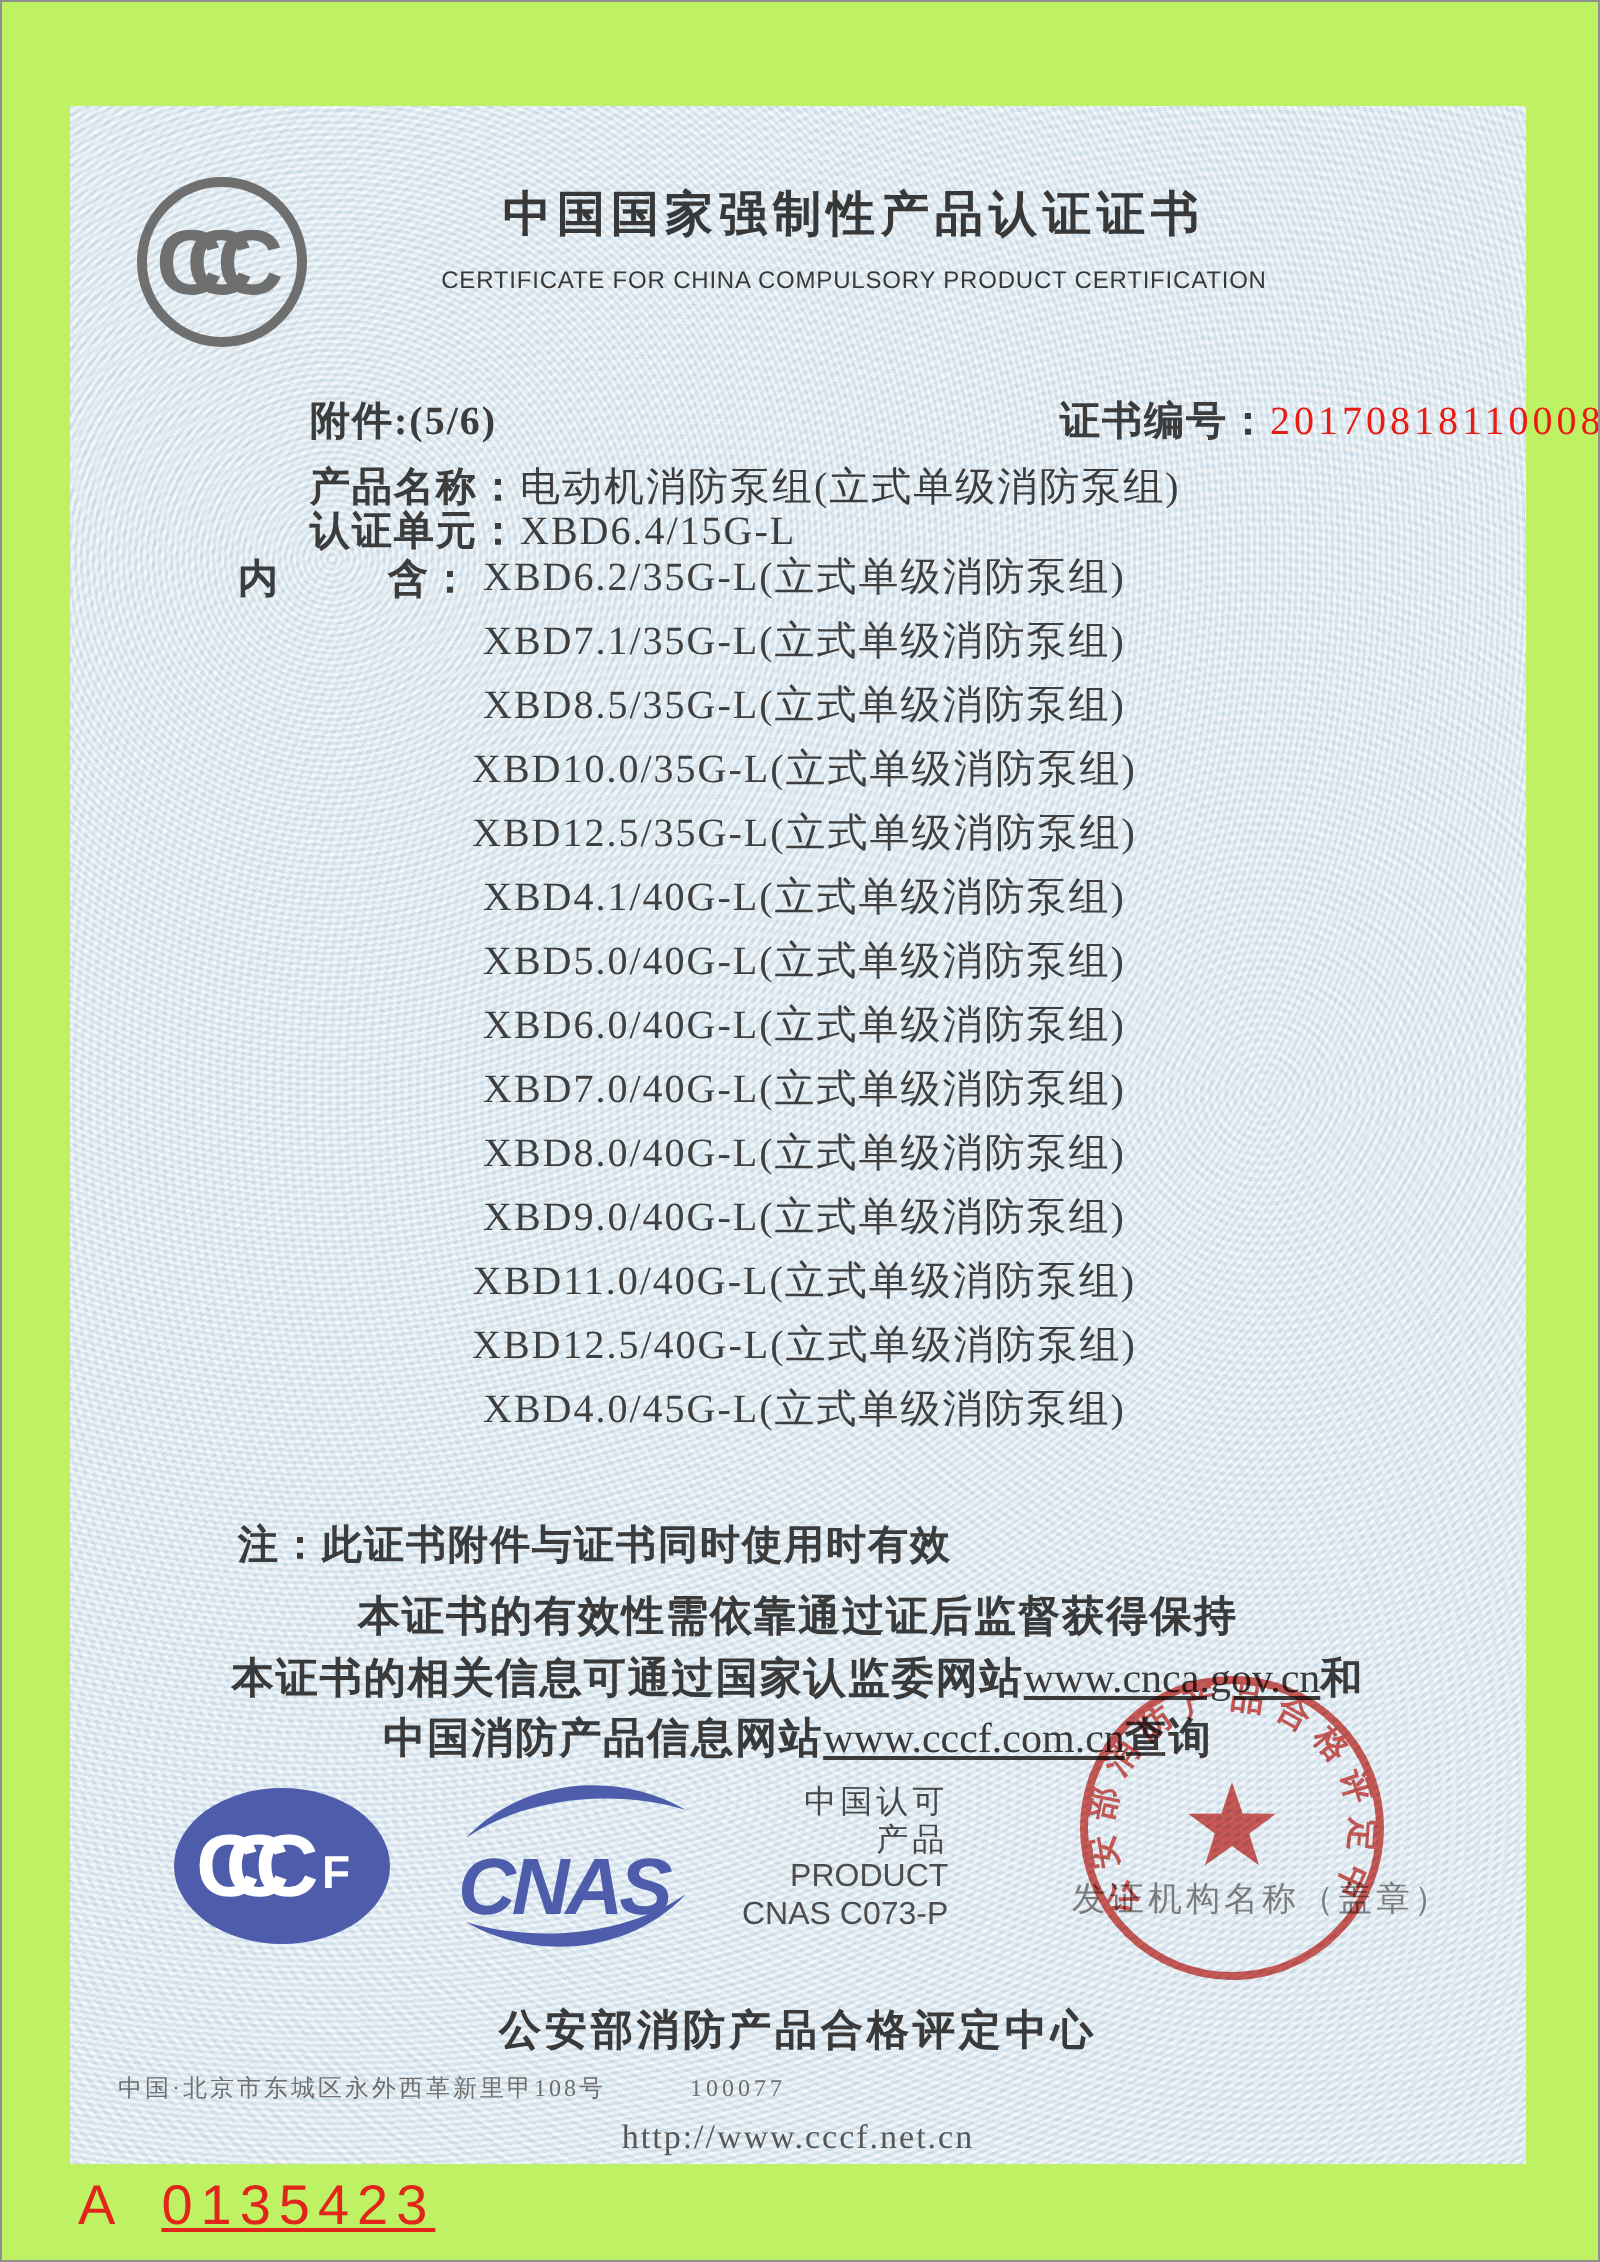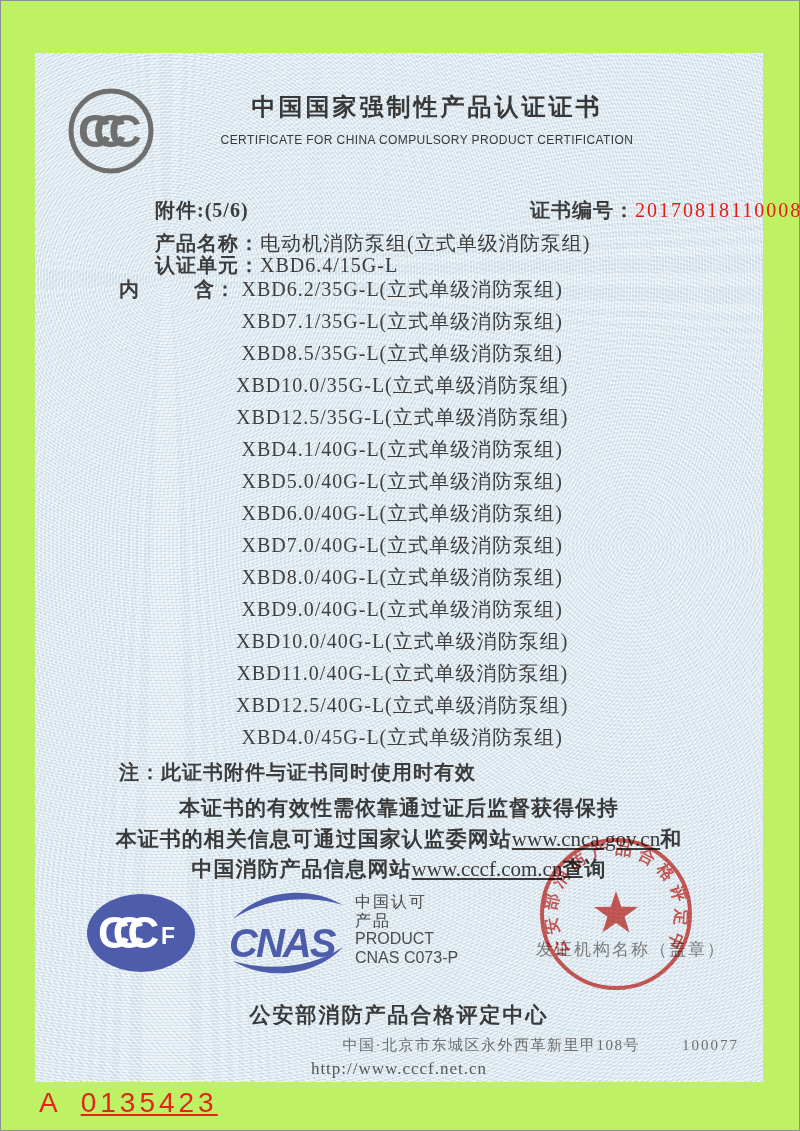--- a/index.html
+++ b/index.html
@@ -47,21 +47,21 @@
   .accred { left:368px; top:892px; font-size:16px; line-height:18.5px; color:#464646; }
   .accred .cnline { letter-spacing:2px; }
   .accred .enline { font-family:"Liberation Sans", sans-serif; color:#4c4c4c; }
 
   
   .issuer-label { left:535px; top:937px; font-size:17px; color:#7b7b7b; letter-spacing:2px; z-index:1; white-space:nowrap; }
   .stamp { left:535px; top:833px; width:160px; height:160px; z-index:2; opacity:0.87; mix-blend-mode:multiply; }
 
   
   .org-name { left:100px; top:1000px; width:600px; text-align:center; font-size:21px; font-weight:700; letter-spacing:2px; color:#3a3a3a; }
-  .address-row { left:60px; top:1035px; width:680px; text-align:right; font-size:15px; color:#6e6e6e; letter-spacing:1.5px; }
+  .address-row { left:60px; top:1035px; width:680px; text-align:left; font-size:12px; color:#6e6e6e; letter-spacing:1.5px; }
   .address-row .postcode { margin-left:42px; letter-spacing:2px; }
   .website-row { left:60px; top:1058px; width:680px; text-align:center; font-size:17px; color:#565656; letter-spacing:1px; }
 
   .serial { left:38px; top:1086px; font-size:28px; color:#e1251b; font-family:"Liberation Sans", sans-serif; letter-spacing:3px; }
   .serial .num { margin-left:20px; letter-spacing:4px;text-decoration:underline; }
 </style>
 </head>
 <body>
 
 <div class="page">
@@ -100,21 +100,20 @@
       <div class="item">XBD7.1/35G-L(立式单级消防泵组)</div>
       <div class="item">XBD8.5/35G-L(立式单级消防泵组)</div>
       <div class="item">XBD10.0/35G-L(立式单级消防泵组)</div>
       <div class="item">XBD12.5/35G-L(立式单级消防泵组)</div>
       <div class="item">XBD4.1/40G-L(立式单级消防泵组)</div>
       <div class="item">XBD5.0/40G-L(立式单级消防泵组)</div>
       <div class="item">XBD6.0/40G-L(立式单级消防泵组)</div>
       <div class="item">XBD7.0/40G-L(立式单级消防泵组)</div>
       <div class="item">XBD8.0/40G-L(立式单级消防泵组)</div>
       <div class="item">XBD9.0/40G-L(立式单级消防泵组)</div>
-      <div class="item">XBD10.0/40G-L(立式单级消防泵组)</div>
       <div class="item">XBD11.0/40G-L(立式单级消防泵组)</div>
       <div class="item">XBD12.5/40G-L(立式单级消防泵组)</div>
       <div class="item">XBD4.0/45G-L(立式单级消防泵组)</div>
     </div>
 
     <div class="row label" style="left:84px; top:706px;">注：此证书附件与证书同时使用时有效</div>
 
     <div class="abs statements" style="left:24px; top:740px;">
       <div class="line">本证书的有效性需依靠通过证后监督获得保持</div>
       <div class="line"><span>本证书的相关信息可通过国家认监委网站</span><span class="url">www.cnca.gov.cn</span><span>和</span></div>
@@ -126,21 +125,21 @@
       <text x="13" y="56" font-family="Liberation Sans, sans-serif" font-size="44" font-weight="bold" fill="#ffffff" letter-spacing="-17">CCC</text>
       <text x="76" y="52" font-family="Liberation Sans, sans-serif" font-size="23" font-weight="bold" fill="#ffffff">F</text>
     </svg>
 
     <svg class="abs" style="left:188px; top:832px;" width="130" height="96" viewBox="0 0 130 96">
       <path d="M10 34 C 38 4, 86 0, 120 20 C 88 10, 42 12, 10 34 Z" fill="#4d5cab"></path>
       <path d="M120 62 C 92 92, 44 96, 10 76 C 42 86, 88 84, 120 62 Z" fill="#4d5cab"></path>
       <text x="6" y="72" font-family="Liberation Sans, sans-serif" font-size="40" font-weight="bold" font-style="italic" fill="#4d5cab" letter-spacing="-2">CNAS</text>
     </svg>
 
-    <div class="abs accred" style="left:320px; top:840px;">
+    <div class="abs accred" style="left:336px; top:840px;text-align:right;">
       <div class="cnline">中国认可</div>
       <div class="cnline">产品</div>
       <div class="enline">PRODUCT</div>
       <div class="enline">CNAS C073-P</div>
     </div>
 
     <div class="abs issuer-label" style="left:501px; top:885px;">发证机构名称（盖章）</div>
 
     <svg class="abs stamp" style="left:501px; top:781px;" width="160" height="160" viewBox="0 0 160 160">
       <defs>

